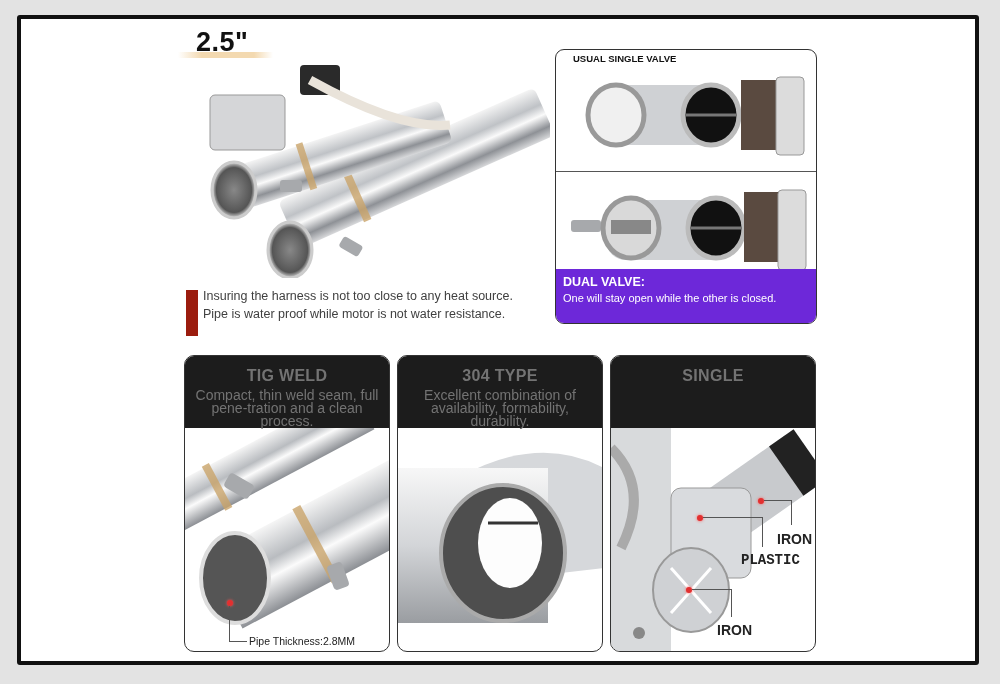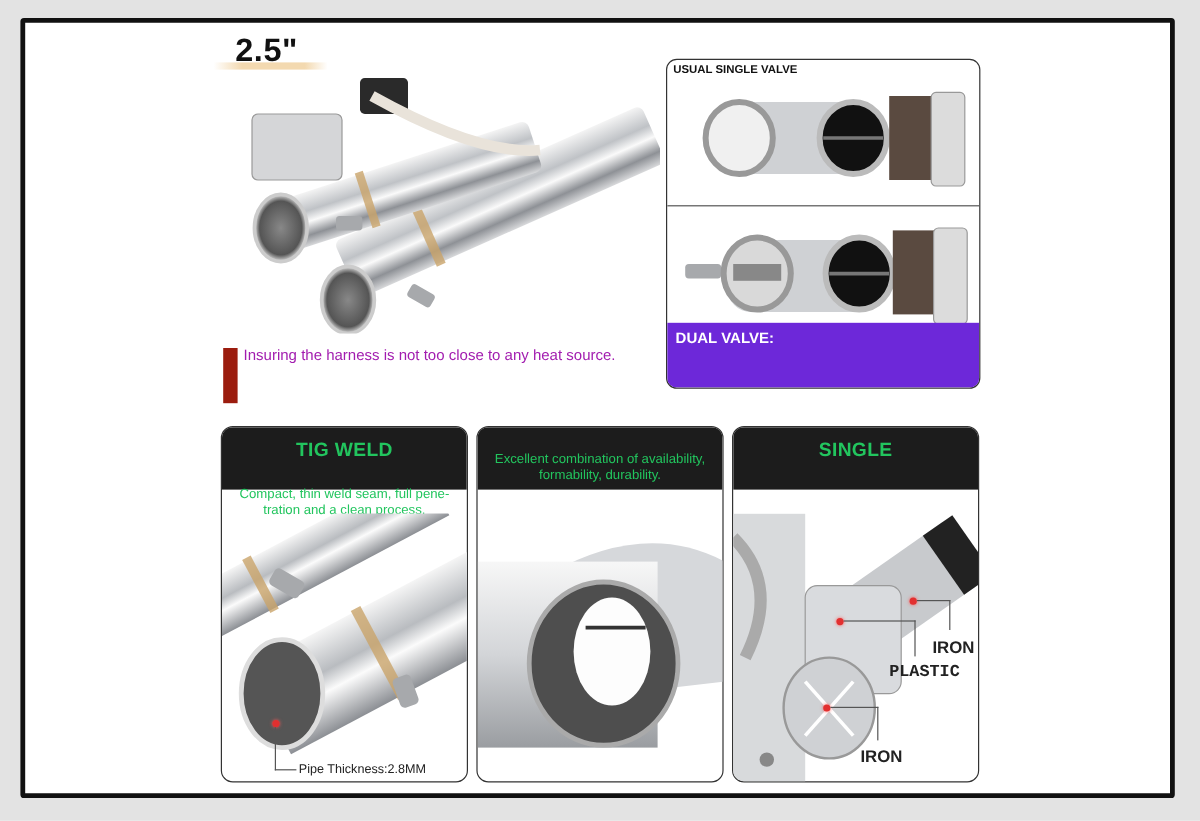--- a/index.html
+++ b/index.html
@@ -6,35 +6,35 @@
   body{width:1000px;height:684px;background:#e3e3e3;position:relative;overflow:hidden;font-family:"Liberation Sans",sans-serif;}
   .frame{position:absolute;left:17px;top:15px;width:962px;height:650px;background:#fff;border:4px solid #111;border-radius:3px;box-sizing:border-box;}
   .abs{position:absolute;}
   
   .size-label{left:196px;top:27px;font-size:27px;font-weight:bold;color:#111;letter-spacing:0.5px;}
   .size-underline{left:178px;top:52px;width:95px;height:6px;background:linear-gradient(90deg,rgba(240,200,140,0),#f3d9b0 25%,#f3d9b0 80%,rgba(240,200,140,0));}
   
   .main-product{left:200px;top:50px;width:350px;height:228px;}
   
   .notes-bar{left:186px;top:290px;width:12px;height:46px;background:#9b1c0e;}
-  .notes{left:203px;top:287px;font-size:12.5px;color:#a21caf;line-height:18px;}
+  .notes{left:203px;top:287px;font-size:12.5px;color:#404040;line-height:18px;}
   
   .compare{left:555px;top:49px;width:262px;height:275px;border:1px solid #333;border-radius:9px;box-sizing:border-box;overflow:hidden;background:#fff;}
-  .compare .title{position:absolute;left:5px;top:3px;font-size:9.5px;font-weight:bold;color:#111;}
+  .compare .title{position:absolute;left:17px;top:3px;font-size:9.5px;font-weight:bold;color:#111;}
   .compare .divider{position:absolute;left:0;top:121px;width:100%;height:1px;background:#555;}
   .compare .img1{position:absolute;left:20px;top:15px;width:240px;height:100px;}
   .compare .img2{position:absolute;left:10px;top:130px;width:250px;height:100px;}
   .compare .caption{position:absolute;left:0;bottom:0;width:100%;height:54px;background:#6d28d9;color:#fff;box-sizing:border-box;padding:6px 7px;}
   .compare .caption .h{font-size:12.5px;font-weight:bold;}
   .compare .caption .p{font-size:11px;margin-top:3px;}
   
   .card{top:355px;width:206px;height:297px;border:1px solid #333;border-radius:10px;box-sizing:border-box;overflow:hidden;background:#fff;}
-  .card .head{position:absolute;left:0;top:0;width:100%;height:52px;background:#1c1c1c;color:#22c55e;text-align:center;}
+  .card .head{position:absolute;left:0;top:0;width:100%;height:72px;background:#1c1c1c;color:#737373;text-align:center;}
   .card .head .t{font-size:16px;font-weight:bold;margin-top:11px;letter-spacing:0.3px;}
-  .card .head .d{font-size:11px;line-height:13px;margin-top:21px;padding:0 6px;}
+  .card .head .d{font-size:14px;line-height:13px;margin-top:4px;padding:0 6px;}
   .card .body{position:absolute;left:0;top:72px;width:100%;height:225px;}
   .fit{text-decoration:underline;text-decoration-color:#d42a2a;text-decoration-thickness:2px;}
   .callout-lbl{position:absolute;font-size:14px;font-weight:bold;color:#222;}
   .dot{position:absolute;width:6px;height:6px;border-radius:50%;background:#e23030;box-shadow:0 0 3px #f55;}
   .line{position:absolute;background:#555;}
 </style>
 </head>
 <body>
 
 <div class="frame"></div>
@@ -75,20 +75,21 @@
   <ellipse cx="34" cy="140" rx="22" ry="28" fill="url(#bore)" stroke="#ccc" stroke-width="3"></ellipse>
   <ellipse cx="90" cy="200" rx="22" ry="28" fill="url(#bore)" stroke="#ccc" stroke-width="3"></ellipse>
 
   <rect x="80" y="130" width="22" height="12" rx="3" fill="#a7a9ac"></rect>
   <rect x="140" y="190" width="22" height="12" rx="3" fill="#a7a9ac" transform="rotate(30 150 196)"></rect>
 </svg>
 
 <div class="abs notes-bar"></div>
 <div class="abs notes">
   <div>Insuring the harness is not too close to any heat source.</div>
+  <div>Pipe is water proof while motor is not water resistance.</div>
 </div>
 
 <div class="abs compare">
   <div class="title">USUAL SINGLE VALVE</div>
   <svg class="img1" viewBox="0 0 240 100">
     <rect x="30" y="20" width="130" height="60" rx="20" fill="#cfd1d4"></rect>
     <ellipse cx="40" cy="50" rx="28" ry="30" fill="#f0f0f0" stroke="#999" stroke-width="5"></ellipse>
     <ellipse cx="135" cy="50" rx="28" ry="30" fill="#111" stroke="#bbb" stroke-width="5"></ellipse>
     <line x1="110" y1="50" x2="160" y2="50" stroke="#777" stroke-width="3"></line>
     <rect x="165" y="15" width="45" height="70" fill="#5a4a40"></rect>
@@ -100,20 +101,21 @@
     <rect x="40" y="20" width="130" height="60" rx="20" fill="#cfd1d4"></rect>
     <ellipse cx="65" cy="48" rx="28" ry="30" fill="#d9d9d9" stroke="#999" stroke-width="5"></ellipse>
     <rect x="45" y="40" width="40" height="14" fill="#888"></rect>
     <ellipse cx="150" cy="48" rx="28" ry="30" fill="#111" stroke="#bbb" stroke-width="5"></ellipse>
     <line x1="125" y1="48" x2="175" y2="48" stroke="#777" stroke-width="3"></line>
     <rect x="178" y="12" width="45" height="70" fill="#5a4a40"></rect>
     <rect x="212" y="10" width="28" height="80" rx="4" fill="#dcdcdc" stroke="#999"></rect>
   </svg>
   <div class="caption">
     <div class="h">DUAL VALVE:</div>
+    <div class="p">One will stay open while the other is closed.</div>
   </div>
 </div>
 
 <div class="abs card" style="left:184px;">
   <div class="head">
     <div class="t">TIG WELD</div>
     <div class="d">Compact, thin weld seam, full pene-tration and a clean process.</div>
   </div>
   <div class="body">
     <svg width="206" height="225" viewBox="0 0 206 225">
@@ -137,20 +139,21 @@
     </svg>
     <div class="dot" style="left:42px;top:172px;"></div>
     <div class="line" style="left:44px;top:178px;width:1px;height:36px;"></div>
     <div class="line" style="left:44px;top:213px;width:18px;height:1px;"></div>
     <div class="callout-lbl" style="left:64px;top:207px;font-weight:normal;font-size:10.5px;">Pipe Thickness:2.8MM</div>
   </div>
 </div>
 
 <div class="abs card" style="left:397px;">
   <div class="head">
+    <div class="t">304 TYPE</div>
     <div class="d">Excellent combination of availability, formability, durability.</div>
   </div>
   <div class="body">
     <svg width="206" height="225" viewBox="0 0 206 225">
       <defs>
         <linearGradient id="st3" x1="0" y1="0" x2="0" y2="1">
           <stop offset="0" stop-color="#f7f7f7"></stop>
             <stop offset="0.5" stop-color="#d3d5d8"></stop>
             <stop offset="1" stop-color="#9a9da1"></stop>
         </linearGradient>

